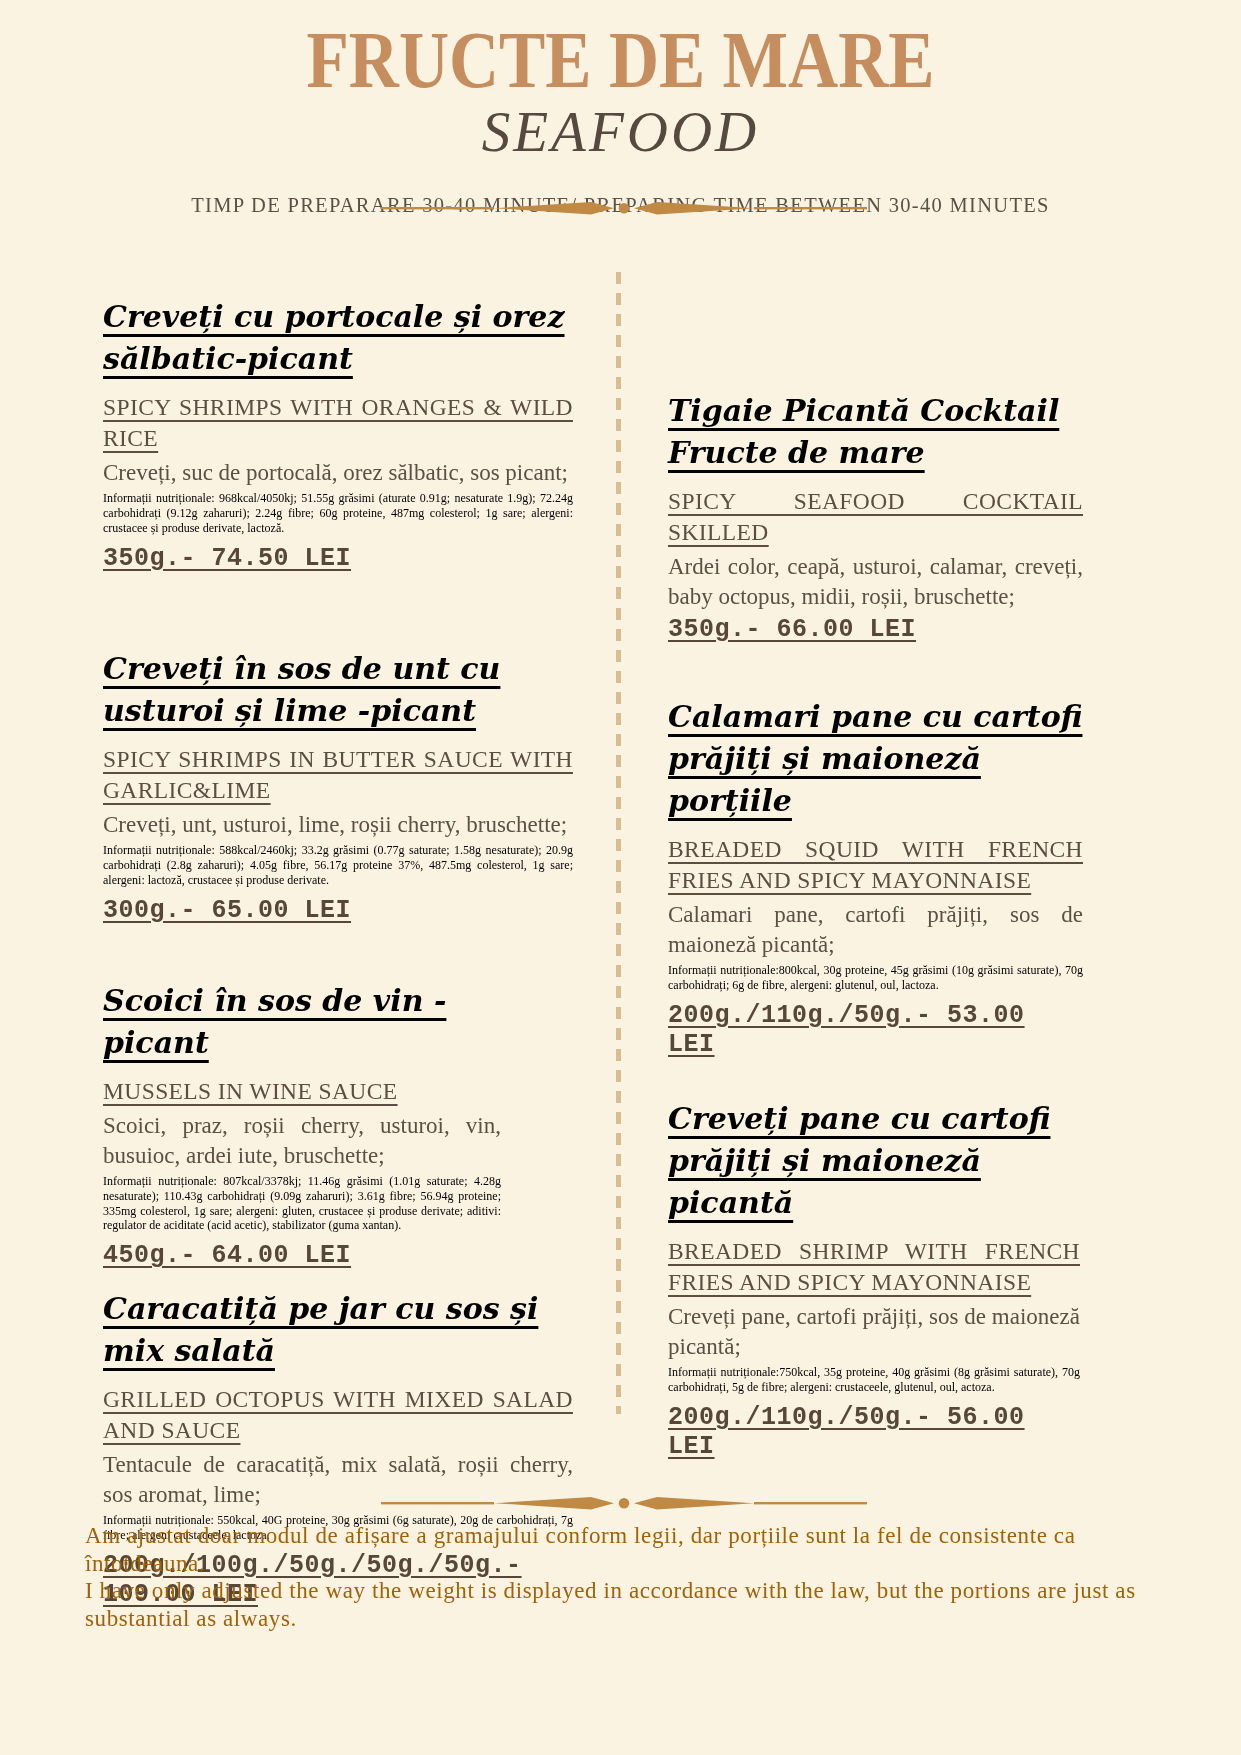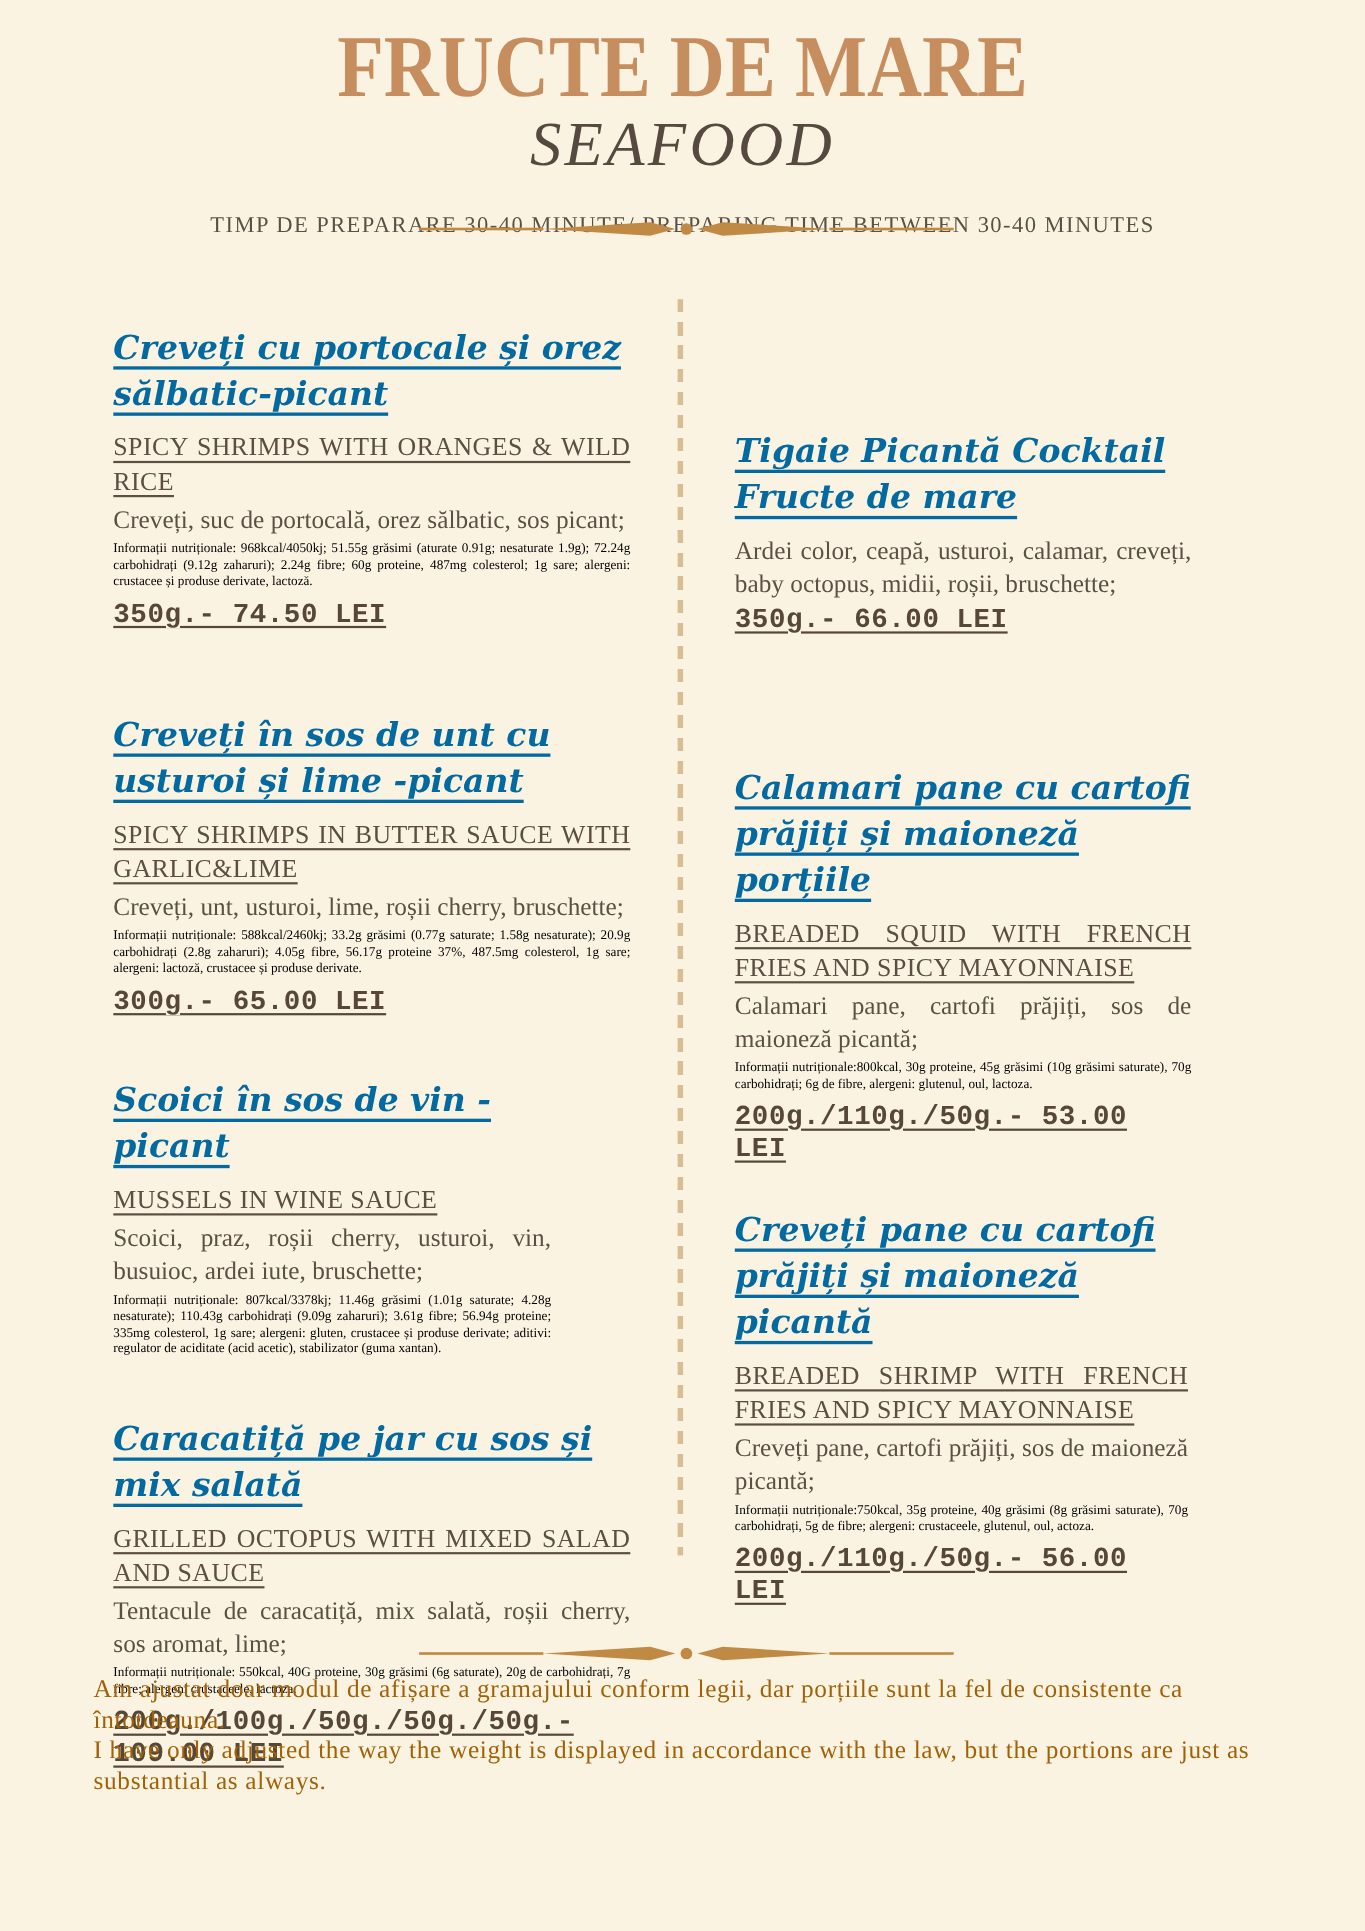--- a/index.html
+++ b/index.html
@@ -33,21 +33,21 @@
   
   .col-divider{
     left:616px;top:272px;width:5px;height:1142px;
     background:repeating-linear-gradient(to bottom,#D8BD92 0 12px,rgba(0,0,0,0) 12px 21px);
   }
   
   .menu-item{position:absolute;}
   .item-title{
     font-family:"DejaVu Serif",serif;
     font-style:italic;font-weight:bold;
-    font-size:30px;line-height:1.4;color:#0369a1;
+    font-size:30px;line-height:1.4;color:#000000;
     text-decoration:underline;
     text-decoration-thickness:3px;
     text-underline-offset:7px;
     margin:0 0 12px 0;
   }
   .item-subtitle{
     font-size:23.5px;line-height:1.32;color:#5C4E43;
     text-align:justify;letter-spacing:0.4px;
     text-decoration:underline;
     text-decoration-thickness:1.5px;
@@ -119,32 +119,34 @@
   <div class="item-desc">Creveți, unt, usturoi, lime, roșii cherry, bruschette;</div>
   <div class="item-nutrition">Informații nutriționale: 588kcal/2460kj; 33.2g grăsimi (0.77g saturate; 1.58g nesaturate); 20.9g carbohidrați (2.8g zaharuri); 4.05g fibre, 56.17g proteine 37%, 487.5mg colesterol, 1g sare; alergeni: lactoză, crustacee și produse derivate.</div>
   <div class="item-price">300g.- 65.00 LEI</div>
 </div>
 
 <div class="menu-item pos-l3">
   <h3 class="item-title">Scoici în sos de vin -picant</h3>
   <div class="item-subtitle">MUSSELS IN WINE SAUCE </div>
   <div class="item-desc">Scoici, praz, roșii cherry, usturoi, vin, busuioc, ardei iute, bruschette;</div>
   <div class="item-nutrition">Informații nutriționale: 807kcal/3378kj; 11.46g grăsimi (1.01g saturate; 4.28g nesaturate); 110.43g carbohidrați (9.09g zaharuri); 3.61g fibre; 56.94g proteine; 335mg colesterol, 1g sare; alergeni: gluten, crustacee și produse derivate; aditivi: regulator de aciditate (acid acetic), stabilizator (guma xantan).</div>
+  <div class="item-price">450g.- 64.00 LEI</div>
 </div>
 
 <div class="menu-item pos-l4">
   <h3 class="item-title">Caracatiță pe jar cu sos și mix salată</h3>
   <div class="item-subtitle">GRILLED OCTOPUS WITH MIXED SALAD AND SAUCE</div>
   <div class="item-desc">Tentacule de caracatiță, mix salată, roșii cherry, sos aromat, lime;</div>
   <div class="item-nutrition">Informații nutriționale: 550kcal, 40G proteine, 30g grăsimi (6g saturate), 20g de carbohidrați, 7g fibre; alergeni crustaceele, lactoza.</div>
   <div class="item-price">200g./100g./50g./50g./50g.- 109.00 LEI</div>
 </div>
 
 <div class="menu-item pos-r1">
   <h3 class="item-title">Tigaie Picantă Cocktail Fructe de mare</h3>
+  <div class="item-subtitle">SPICY SEAFOOD COCKTAIL SKILLED</div>
   <div class="item-desc">Ardei color, ceapă, usturoi, calamar, creveți, baby octopus, midii, roșii, bruschette;</div>
   <div class="item-price">350g.- 66.00 LEI</div>
 </div>
 
 <div class="menu-item pos-r2">
   <h3 class="item-title">Calamari pane cu cartofi prăjiți și maioneză porțiile</h3>
   <div class="item-subtitle">BREADED SQUID WITH FRENCH FRIES AND SPICY MAYONNAISE</div>
   <div class="item-desc">Calamari pane, cartofi prăjiți, sos de maioneză picantă;</div>
   <div class="item-nutrition">Informații nutriționale:800kcal, 30g proteine, 45g  grăsimi (10g grăsimi saturate), 70g  carbohidrați; 6g de fibre, alergeni: glutenul, oul, lactoza.</div>
   <div class="item-price">200g./110g./50g.- 53.00 LEI</div>

